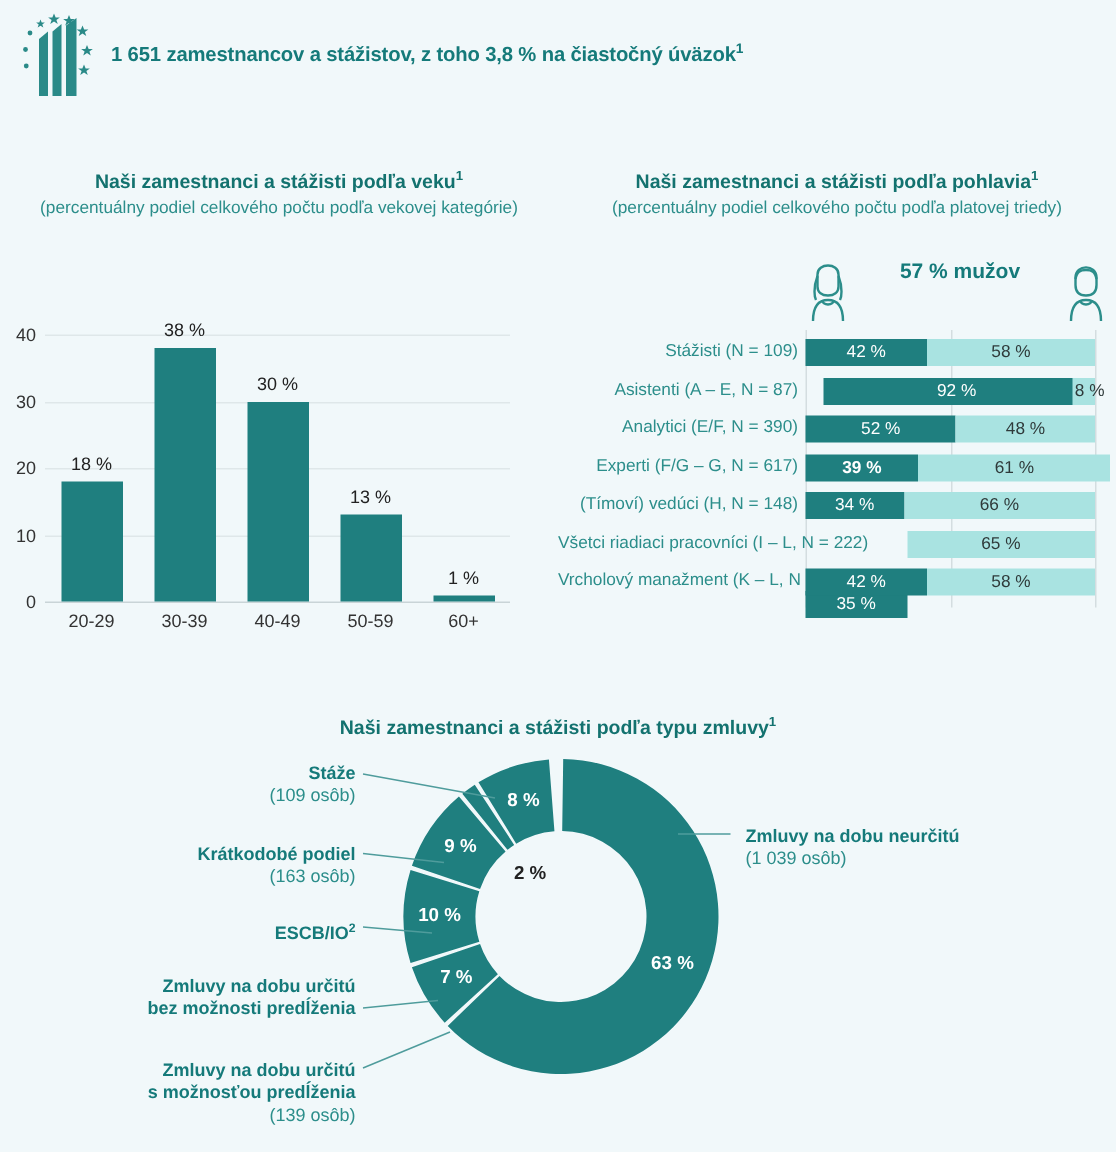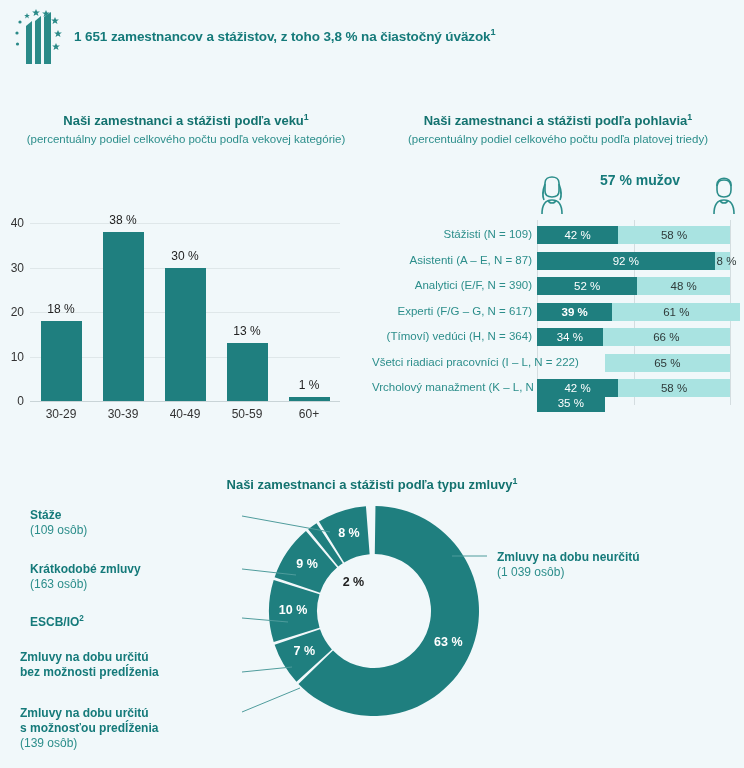--- a/index.html
+++ b/index.html
@@ -215,21 +215,21 @@
   .donut-pct.inner { color: #222222; }
   .leg {
     position: absolute;
     font-size: 12px;
     font-weight: bold;
     color: #157a7a;
     line-height: 15px;
     white-space: nowrap;
   }
   .leg .cnt { font-weight: normal; color: #2c8e8b; }
-  .leg.r-align { text-align: left; }
+  .leg.r-align { text-align: right; }
 </style>
 </head>
 <body>
 
 <div class="page">
 
   <div class="header">
     <div class="logo">
       <svg viewBox="0 0 56 62" width="56" height="62" aria-hidden="true">
         <g fill="#2a8a88">
@@ -264,21 +264,21 @@
           <div class="gridline" style="top: 133.5px;"></div>
           <div class="ytick" style="top: 133.5px; left: -32px;">10</div>
           <div class="gridline" style="top: 89px;"></div>
           <div class="ytick" style="top: 89px; left: -32px;">20</div>
           <div class="gridline" style="top: 44.5px;"></div>
           <div class="ytick" style="top: 44.5px; left: -32px;">30</div>
           <div class="gridline" style="top: 0px;"></div>
           <div class="ytick" style="top: 0px; left: -32px;">40</div>
           <div class="bar" style="left: 10.5px; width: 41px; height: 80.1px;"></div>
           <div class="bar-val" style="left: 1px; width: 60px; top: 78.9px;">18 %</div>
-          <div class="xtick" style="left: -4px; width: 70px; top: 184px;">30-29</div>
+          <div class="xtick" style="left: -4px; width: 70px; top: 184px;">20-29</div>
           <div class="bar" style="left: 72.5px; width: 41px; height: 169.1px;"></div>
           <div class="bar-val" style="left: 63px; width: 60px; top: -10.1px;">38 %</div>
           <div class="xtick" style="left: 58px; width: 70px; top: 184px;">30-39</div>
           <div class="bar" style="left: 134.5px; width: 41px; height: 133.5px;"></div>
           <div class="bar-val" style="left: 125px; width: 60px; top: 25.5px;">30 %</div>
           <div class="xtick" style="left: 120px; width: 70px; top: 184px;">40-49</div>
           <div class="bar" style="left: 196.5px; width: 41px; height: 57.85px;"></div>
           <div class="bar-val" style="left: 187px; width: 60px; top: 101.15px;">13 %</div>
           <div class="xtick" style="left: 182px; width: 70px; top: 184px;">50-59</div>
           <div class="bar" style="left: 258.5px; width: 41px; height: 4.45px;"></div>
@@ -326,40 +326,40 @@
         <div class="gbar-row" style="top: 0px;">
           <div class="gbar-label">Stážisti (N = 109)</div>
           <div class="gbar-track">
             <div class="gseg dark" style="left: 0px; width: 81.06px;">42 %</div>
             <div class="gseg light" style="left: 81.06px; width: 111.94px;">58 %</div>
           </div>
         </div>
         <div class="gbar-row" style="top: 25.5px;">
           <div class="gbar-label">Asistenti (A – E, N = 87)</div>
           <div class="gbar-track">
-            <div class="gseg dark" style="left: 0px; width: 177.56px;">92 %</div>
+            <div class="gseg dark" style="left: 12px; width: 177.56px;">92 %</div>
             <div class="gseg light" style="left: 177.56px; width: 15.44px; overflow: visible; text-align: left; padding-left: 2px; white-space: nowrap;">8 %</div>
           </div>
         </div>
         <div class="gbar-row" style="top: 51px;">
           <div class="gbar-label">Analytici (E/F, N = 390)</div>
           <div class="gbar-track">
             <div class="gseg dark" style="left: 0px; width: 100.36px;">52 %</div>
             <div class="gseg light" style="left: 100.36px; width: 92.64px;">48 %</div>
           </div>
         </div>
         <div class="gbar-row" style="top: 76.5px;">
           <div class="gbar-label">Experti (F/G – G, N = 617)</div>
           <div class="gbar-track">
             <div class="gseg dark" style="left: 0px; width: 75.27px; font-weight: bold;">39 %</div>
             <div class="gseg light" style="left: 75.27px; width: 128px;">61 %</div>
           </div>
         </div>
         <div class="gbar-row" style="top: 102px;">
-          <div class="gbar-label">(Tímoví) vedúci (H, N = 364)</div>
+          <div class="gbar-label">(Tímoví) vedúci (H, N = 148)</div>
           <div class="gbar-track">
             <div class="gseg dark" style="left: 0px; width: 65.62px;">34 %</div>
             <div class="gseg light" style="left: 65.62px; width: 127.38px;">66 %</div>
           </div>
         </div>
         <div class="gbar-row" style="top: 127.5px;">
           <div class="gbar-label">Všetci riadiaci pracovníci (I – L, N = 222)</div>
           <div class="gbar-track">
             <div class="gseg dark" style="left: 0px; width: 67.55px; margin-top: 40px;">35 %</div>
             <div class="gseg light" style="left: 67.55px; width: 125.45px;">65 %</div>
@@ -399,21 +399,21 @@
       <div>Zmluvy na dobu neurčitú</div>
       <div class="cnt">(1 039 osôb)</div>
     </div>
 
     <div class="leg r-align" style="left:30px; top:38px; width:207px;">
       <div>Stáže</div>
       <div class="cnt">(109 osôb)</div>
     </div>
 
     <div class="leg r-align" style="left:30px; top:92px; width:207px;">
-      <div>Krátkodobé zmluvy</div>
+      <div>Krátkodobé podiel</div>
       <div class="cnt">(163 osôb)</div>
     </div>
 
     <div class="leg r-align" style="left:30px; top:141px; width:207px;">
       <div><span>ESCB/IO</span><span class="sup">2</span></div>
     </div>
 
     <div class="leg r-align" style="left:20px; top:180px; width:217px;">
       <div>Zmluvy na dobu určitú</div>
       <div>bez možnosti predĺženia</div>

